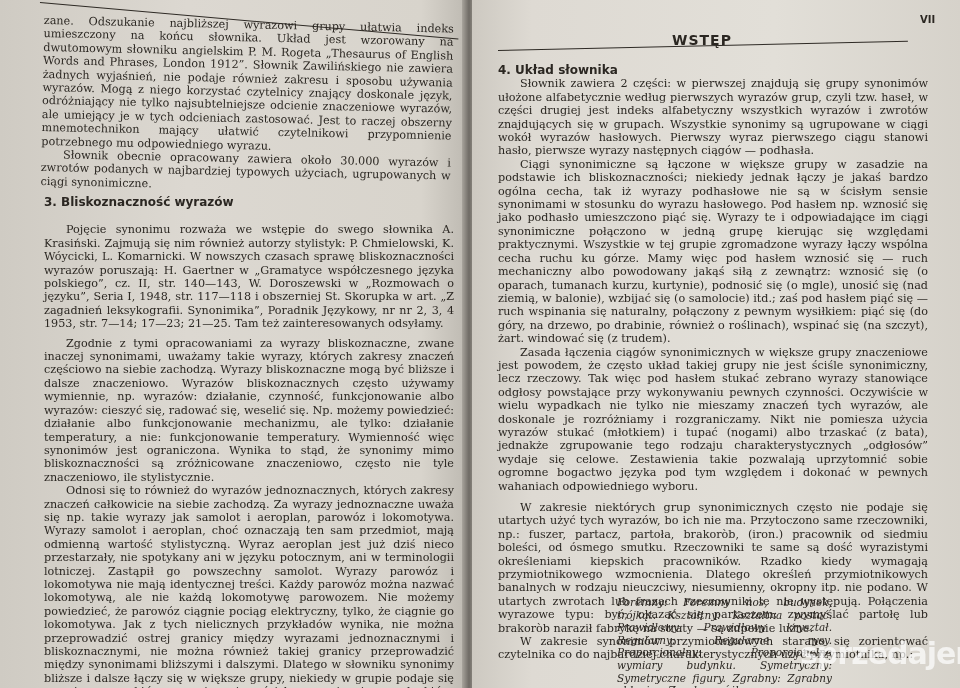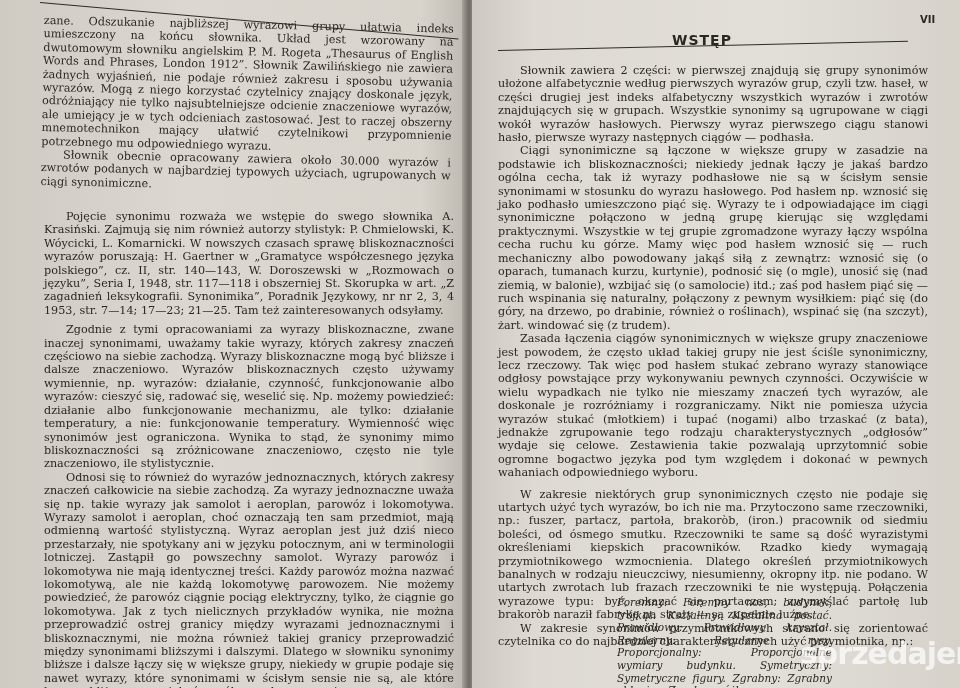--- a/index.html
+++ b/index.html
@@ -38,35 +38,37 @@
 </head>
 <body>
 
 <div class="page left">
   <div class="rule-left"></div>
   <div class="col" style="top:14px; transform:rotate(1.2deg); transform-origin:left top;">
     <p class="noindent">zane. Odszukanie najbliższej wyrazowi grupy ułatwia indeks umieszczony na końcu słownika. Układ jest wzorowany na dwutomowym słowniku angielskim P. M. Rogeta „Thesaurus of English Words and Phrases, London 1912”. Słownik Zawilińskiego nie zawiera żadnych wyjaśnień, nie podaje również zakresu i sposobu używania wyrazów. Mogą z niego korzystać czytelnicy znający doskonale język, odróżniający nie tylko najsubtelniejsze odcienie znaczeniowe wyrazów, ale umiejący je w tych odcieniach zastosować. Jest to raczej obszerny mnemotechnikon mający ułatwić czytelnikowi przypomnienie potrzebnego mu odpowiedniego wyrazu.</p>
     <p>Słownik obecnie opracowany zawiera około 30.000 wyrazów i zwrotów podanych w najbardziej typowych użyciach, ugrupowanych w ciągi synonimiczne.</p>
   </div>
   <div class="col" style="top:196px;">
+    <h3>3. Bliskoznaczność wyrazów</h3>
     <div style="height:14px"></div>
     <p>Pojęcie synonimu rozważa we wstępie do swego słownika A. Krasiński. Zajmują się nim również autorzy stylistyk: P. Chmielowski, K. Wóycicki, L. Komarnicki. W nowszych czasach sprawę bliskoznaczności wyrazów poruszają: H. Gaertner w „Gramatyce współczesnego języka polskiego”, cz. II, str. 140—143, W. Doroszewski w „Rozmowach o języku”, Seria I, 1948, str. 117—118 i obszerniej St. Skorupka w art. „Z zagadnień leksykografii. Synonimika”, Poradnik Językowy, nr nr 2, 3, 4 1953, str. 7—14; 17—23; 21—25. Tam też zainteresowanych odsyłamy.</p>
     <div style="height:6px"></div>
     <p>Zgodnie z tymi opracowaniami za wyrazy bliskoznaczne, zwane inaczej synonimami, uważamy takie wyrazy, których zakresy znaczeń częściowo na siebie zachodzą. Wyrazy bliskoznaczne mogą być bliższe i dalsze znaczeniowo. Wyrazów bliskoznacznych często używamy wymiennie, np. wyrazów: działanie, czynność, funkcjonowanie albo wyrazów: cieszyć się, radować się, weselić się. Np. możemy powiedzieć: działanie albo funkcjonowanie mechanizmu, ale tylko: działanie temperatury, a nie: funkcjonowanie temperatury. Wymienność więc synonimów jest ograniczona. Wynika to stąd, że synonimy mimo bliskoznaczności są zróżnicowane znaczeniowo, często nie tyle znaczeniowo, ile stylistycznie.</p>
     <p>Odnosi się to również do wyrazów jednoznacznych, których zakresy znaczeń całkowicie na siebie zachodzą. Za wyrazy jednoznaczne uważa się np. takie wyrazy jak samolot i aeroplan, parowóz i lokomotywa. Wyrazy samolot i aeroplan, choć oznaczają ten sam przedmiot, mają odmienną wartość stylistyczną. Wyraz aeroplan jest już dziś nieco przestarzały, nie spotykany ani w języku potocznym, ani w terminologii lotniczej. Zastąpił go powszechny samolot. Wyrazy parowóz i lokomotywa nie mają identycznej treści. Każdy parowóz można nazwać lokomotywą, ale nie każdą lokomotywę parowozem. Nie możemy powiedzieć, że parowóz ciągnie pociąg elektryczny, tylko, że ciągnie go lokomotywa. Jak z tych nielicznych przykładów wynika, nie można przeprowadzić ostrej granicy między wyrazami jednoznacznymi i bliskoznacznymi, nie można również takiej granicy przeprowadzić między synonimami bliższymi i dalszymi. Dlatego w słowniku synonimy bliższe i dalsze łączy się w większe grupy, niekiedy w grupie podaje się nawet wyrazy, które synonimami w ścisłym sensie nie są, ale które łączy w bliższą grupę jakaś wspólna cecha znaczeniowa.</p>
   </div>
 </div>
 
 <div class="gutter"></div>
 
 <div class="page right">
   <div class="page-num">VII</div>
   <div class="header-right">WSTĘP</div>
   <div class="rule-right"></div>
   <div class="col" style="top:64px;">
+    <h3>4. Układ słownika</h3>
     <p>Słownik zawiera 2 części: w pierwszej znajdują się grupy synonimów ułożone alfabetycznie według pierwszych wyrazów grup, czyli tzw. haseł, w części drugiej jest indeks alfabetyczny wszystkich wyrazów i zwrotów znajdujących się w grupach. Wszystkie synonimy są ugrupowane w ciągi wokół wyrazów hasłowych. Pierwszy wyraz pierwszego ciągu stanowi hasło, pierwsze wyrazy następnych ciągów — podhasła.</p>
     <p>Ciągi synonimiczne są łączone w większe grupy w zasadzie na podstawie ich bliskoznaczności; niekiedy jednak łączy je jakaś bardzo ogólna cecha, tak iż wyrazy podhasłowe nie są w ścisłym sensie synonimami w stosunku do wyrazu hasłowego. Pod hasłem np. wznosić się jako podhasło umieszczono piąć się. Wyrazy te i odpowiadające im ciągi synonimiczne połączono w jedną grupę kierując się względami praktycznymi. Wszystkie w tej grupie zgromadzone wyrazy łączy wspólna cecha ruchu ku górze. Mamy więc pod hasłem wznosić się — ruch mechaniczny albo powodowany jakąś siłą z zewnątrz: wznosić się (o oparach, tumanach kurzu, kurtynie), podnosić się (o mgle), unosić się (nad ziemią, w balonie), wzbijać się (o samolocie) itd.; zaś pod hasłem piąć się — ruch wspinania się naturalny, połączony z pewnym wysiłkiem: piąć się (do góry, na drzewo, po drabinie, również o roślinach), wspinać się (na szczyt), żart. windować się (z trudem).</p>
     <p>Zasada łączenia ciągów synonimicznych w większe grupy znaczeniowe jest powodem, że często układ takiej grupy nie jest ściśle synonimiczny, lecz rzeczowy. Tak więc pod hasłem stukać zebrano wyrazy stanowiące odgłosy powstające przy wykonywaniu pewnych czynności. Oczywiście w wielu wypadkach nie tylko nie mieszamy znaczeń tych wyrazów, ale doskonale je rozróżniamy i rozgraniczamy. Nikt nie pomiesza użycia wyrazów stukać (młotkiem) i tupać (nogami) albo trzaskać (z bata), jednakże zgrupowanie tego rodzaju charakterystycznych „odgłosów” wydaje się celowe. Zestawienia takie pozwalają uprzytomnić sobie ogromne bogactwo języka pod tym względem i dokonać w pewnych wahaniach odpowiedniego wyboru.</p>
     <div style="height:8px"></div>
     <p>W zakresie niektórych grup synonimicznych często nie podaje się utartych użyć tych wyrazów, bo ich nie ma. Przytoczono same rzeczowniki, np.: fuszer, partacz, partoła, brakoròb, (iron.) pracownik od siedmiu boleści, od ósmego smutku. Rzeczowniki te same są dość wyrazistymi określeniami kiepskich pracowników. Rzadko kiedy wymagają przymiotnikowego wzmocnienia. Dlatego określeń przymiotnikowych banalnych w rodzaju nieuczciwy, niesumienny, okropny itp. nie podano. W utartych zwrotach lub frazach rzeczowniki te nie występują. Połączenia wyrazowe typu: być, okazać się partaczem; zwymyślać partołę lub brakoròb naraził fabrykę na straty — są zupełnie luźne.</p>
     <p>W zakresie synonimów przymiotnikowych starano się zorientować czytelnika co do najbardziej charakterystycznych użyć przymiotnika, np.:</p>
   </div>
   <div class="example">Foremny: Foremny nos, budynek, trójkąt. Kształtny: Kształtna postać. Prawidłowy: Prawidłowy kryształ. Regularny: Regularne rysy. Proporcjonalny: Proporcjonalne wymiary budynku. Symetryczny: Symetryczne figury. Zgrabny: Zgrabny chłopiec. Zgrabna nóżka.</div>
 </div>
 

